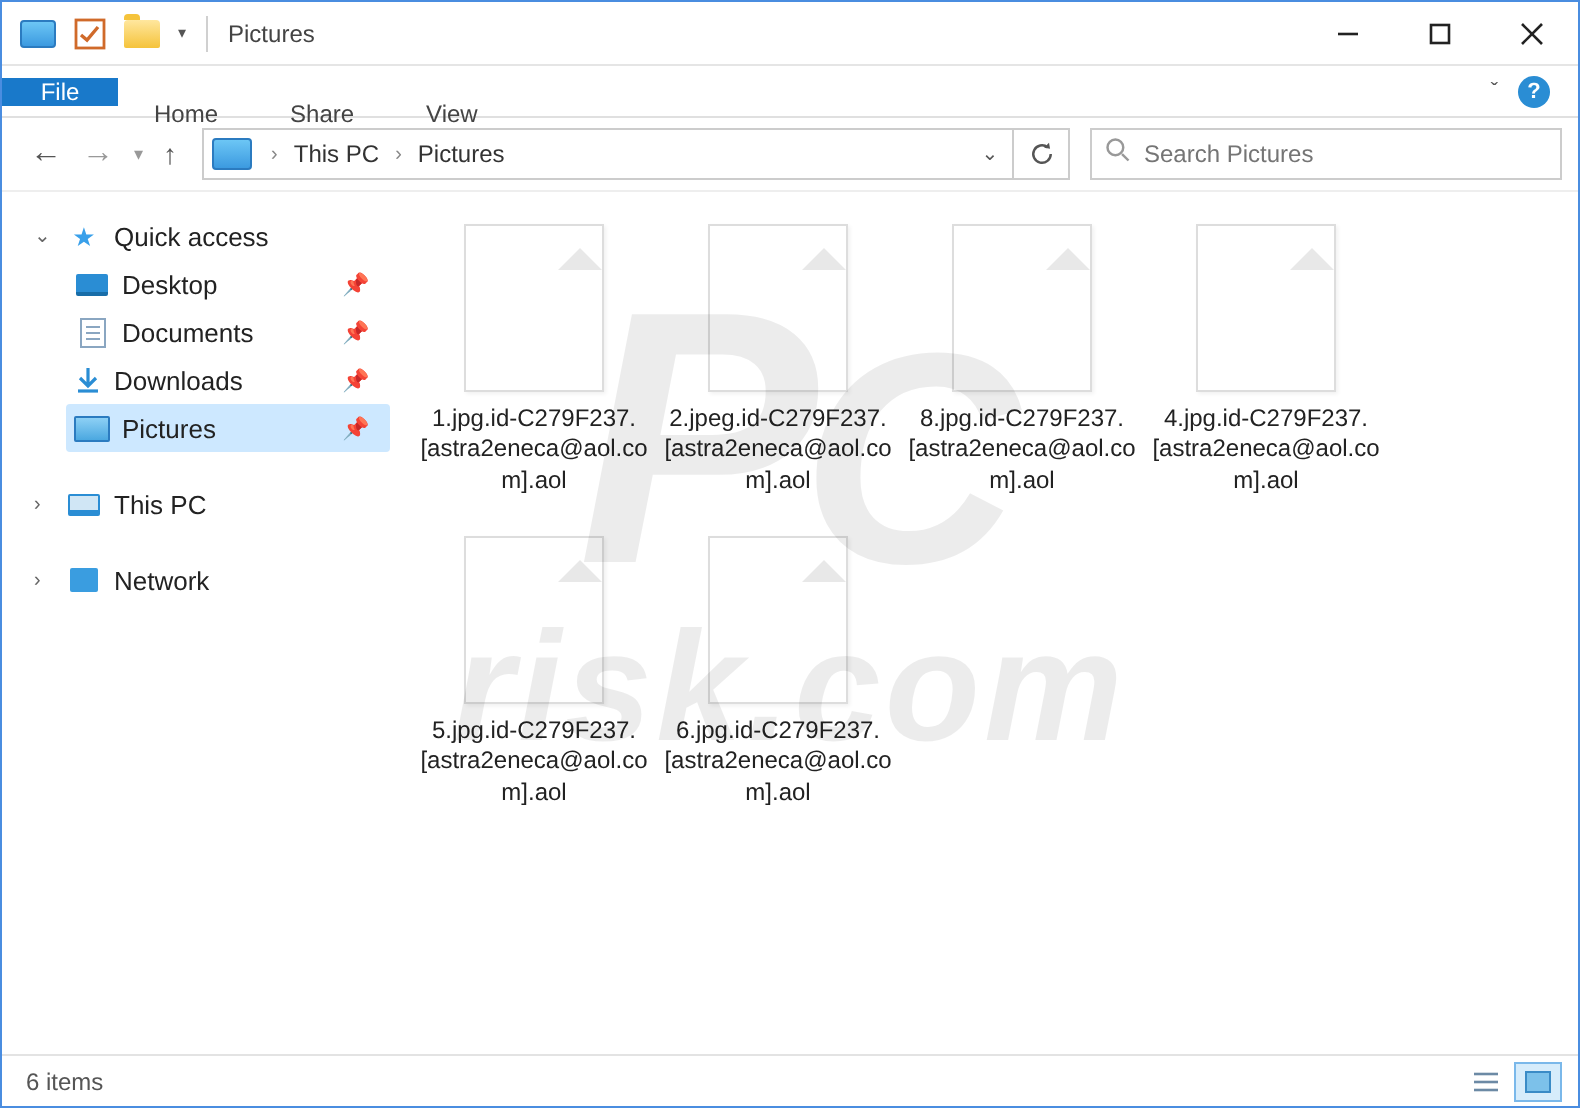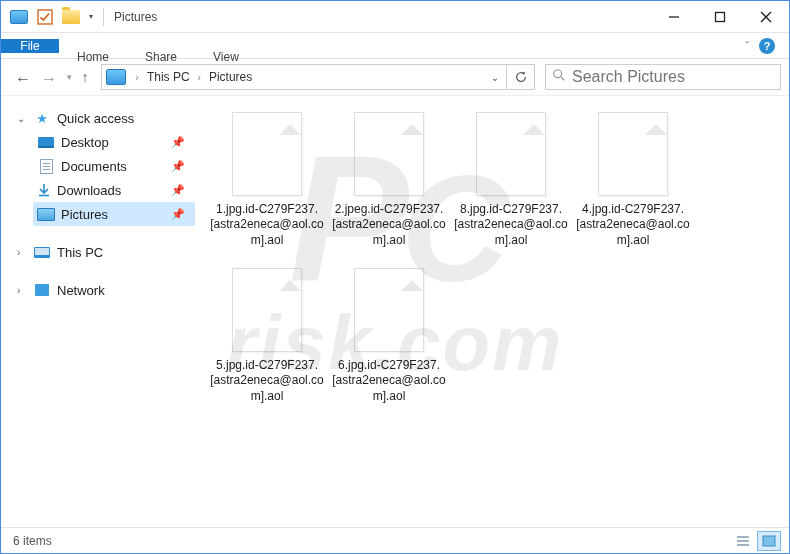--- a/index.html
+++ b/index.html
@@ -38,21 +38,21 @@
 .navarrows .up{color:#555;font-size:14px;}
 .addrbox { flex: 1; height: 26px; border: 1px solid #ccc; display: flex; align-items: center; font-size: 12px; color: #333; padding-left: 4px;}
 .addrbox .crumb-ico { width: 20px; height: 16px; background: linear-gradient(#6cc6f5,#3c9ae0); border:1px solid #2b7bc0; border-radius:2px; margin-right:4px;}
 .addrbox .sep { color:#888; padding:0 6px; font-size:10px;}
 .addrbox .crumb { padding: 0 2px; }
 .addrbox .tail { flex:1; }
 .addrbox .dd { width: 22px; text-align:center; color:#555; font-size:10px;}
 .addrbox .refresh { width: 28px; height:24px; border-left:1px solid #ccc; display:flex;align-items:center;justify-content:center; color:#555; margin-left:auto;}
 .searchbox { width: 236px; height:26px; border:1px solid #ccc; display:flex; align-items:center; margin-left:6px;}
 .searchbox .search-ico{ padding:0 6px; color:#888;}
-.searchbox input { border:none; outline:none; font-size:16px; color:#6d28d9; flex:1; background:transparent;}
+.searchbox input { border:none; outline:none; font-size:12px; color:#6d28d9; flex:1; background:transparent;}
 
 
 .body { flex:1; display:flex; overflow:hidden; border-top:1px solid #eee;}
 .sidebar { width: 200px; padding: 10px 6px 6px 12px; color:#222; font-size:13px;}
 .tree-item { display:flex; align-items:center; gap:6px; height:24px; padding-left:4px; border-radius:2px;}
 .tree-item.selected{ background:#cde8ff;}
 .tree-item .pin{ margin-left:auto; margin-right:10px; color:#7a7a7a; font-size:11px;}
 .tree-item .exp{ width:10px; font-size:10px; color:#666;}
 .tree-sub{ padding-left:20px;}
 .tree-group{ margin-bottom:14px;}

